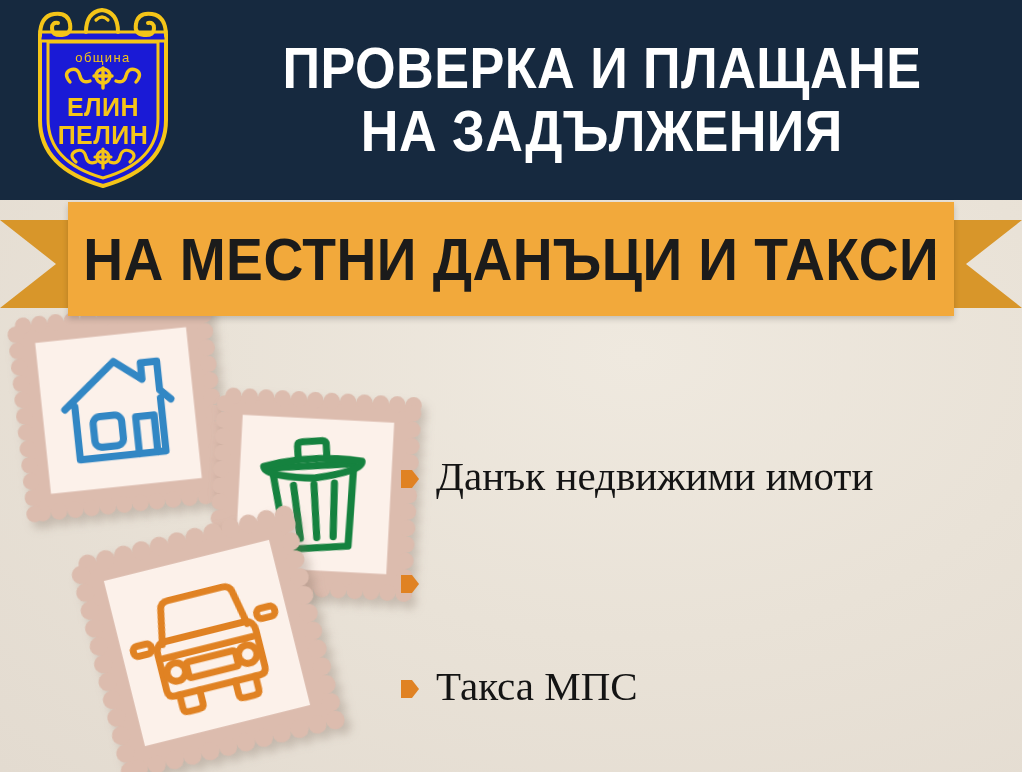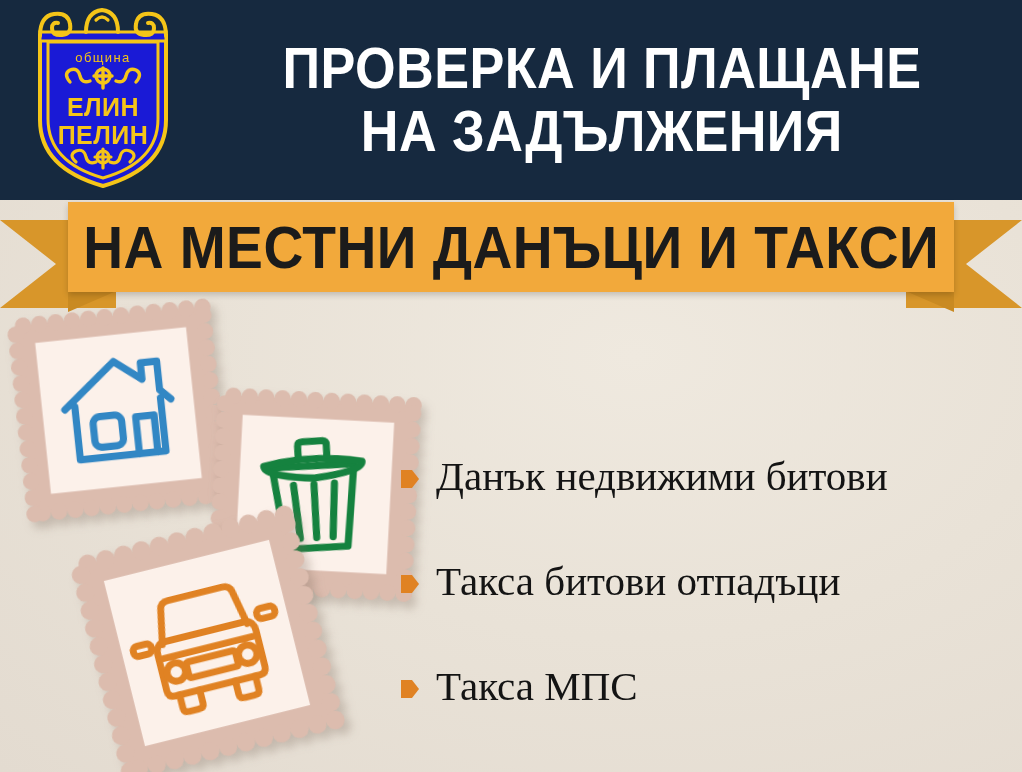--- a/index.html
+++ b/index.html
@@ -61,21 +61,21 @@
   }
   #ribbon-tail-left  { left:0;  clip-path:polygon(0 0, 100% 0, 100% 100%, 0 100%, 56px 50%); }
   #ribbon-tail-right { right:0; clip-path:polygon(0 0, 100% 0, 60px 50%, 100% 100%, 0 100%); }
   .ribbon-fold {
     position:absolute; top:88px; width:60px; height:26px; background:#c98a22;
   }
   #ribbon-fold-left  { left:68px;  clip-path:polygon(0 0, 100% 0, 0 100%); }
   #ribbon-fold-right { right:68px; clip-path:polygon(0 0, 100% 0, 100% 100%); }
   #ribbon-panel {
     position:absolute; left:68px; top:4px;
-    width:886px; height:90px;
+    width:886px; height:114px;
     background:#f2a93b;
     display:flex; align-items:center; justify-content:center;
     box-shadow:0 3px 6px rgba(0,0,0,0.18);
   }
   #ribbon-text {
     color:#1b1b1b;
     font-family:"Liberation Sans Narrow","Liberation Sans",sans-serif;
     font-weight:bold;
     font-size:60px;
     letter-spacing:0.5px;
@@ -403,30 +403,29 @@
   </div>
 
   <div id="bullets">
 
     <div class="bullet-row">
       <span class="bullet-mark">
         <svg viewBox="0 0 20 24" xmlns="http://www.w3.org/2000/svg">
           <path d="M1 3 L12 3 L19 12 L12 21 L1 21 Z" fill="#e08223"></path>
         </svg>
       </span>
-      <span class="bullet-label">Данък недвижими битови</span>
+      <span class="bullet-label">Данък недвижими имоти</span>
     </div>
 
     <div class="bullet-row">
       <span class="bullet-mark">
         <svg viewBox="0 0 20 24" xmlns="http://www.w3.org/2000/svg">
           <path d="M1 3 L12 3 L19 12 L12 21 L1 21 Z" fill="#e08223"></path>
         </svg>
       </span>
-      <span class="bullet-label">Такса битови отпадъци</span>
     </div>
 
     <div class="bullet-row">
       <span class="bullet-mark">
         <svg viewBox="0 0 20 24" xmlns="http://www.w3.org/2000/svg">
           <path d="M1 3 L12 3 L19 12 L12 21 L1 21 Z" fill="#e08223"></path>
         </svg>
       </span>
       <span class="bullet-label">Такса МПС</span>
     </div>

